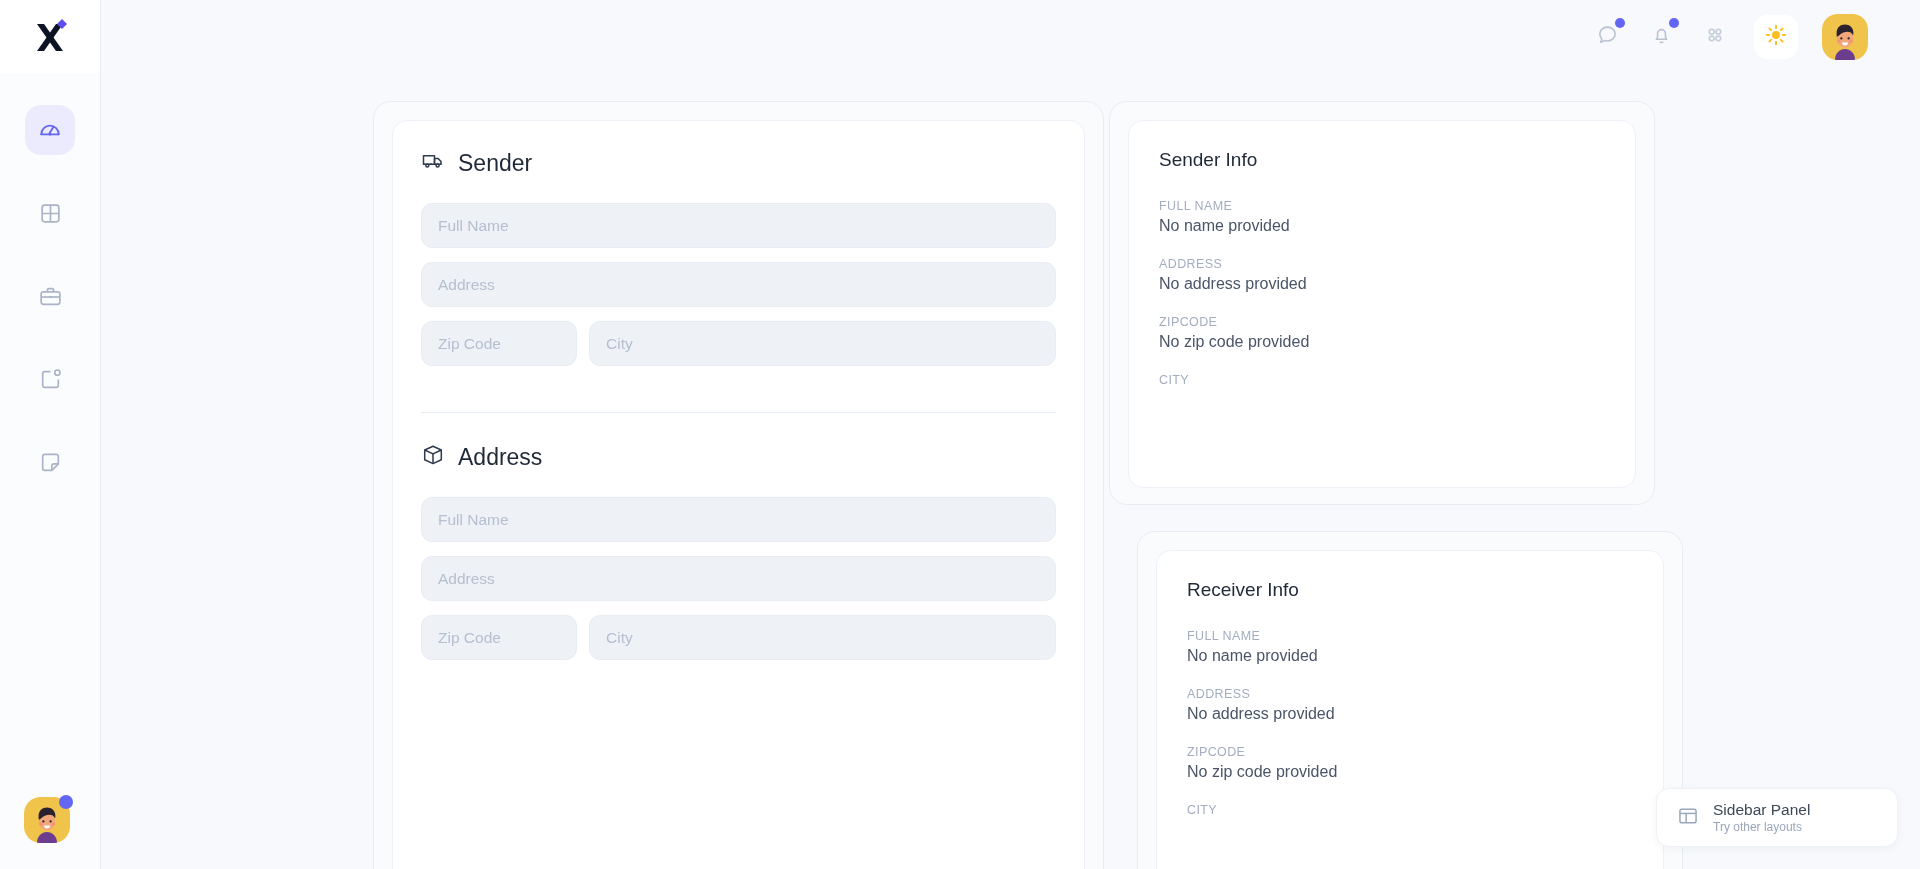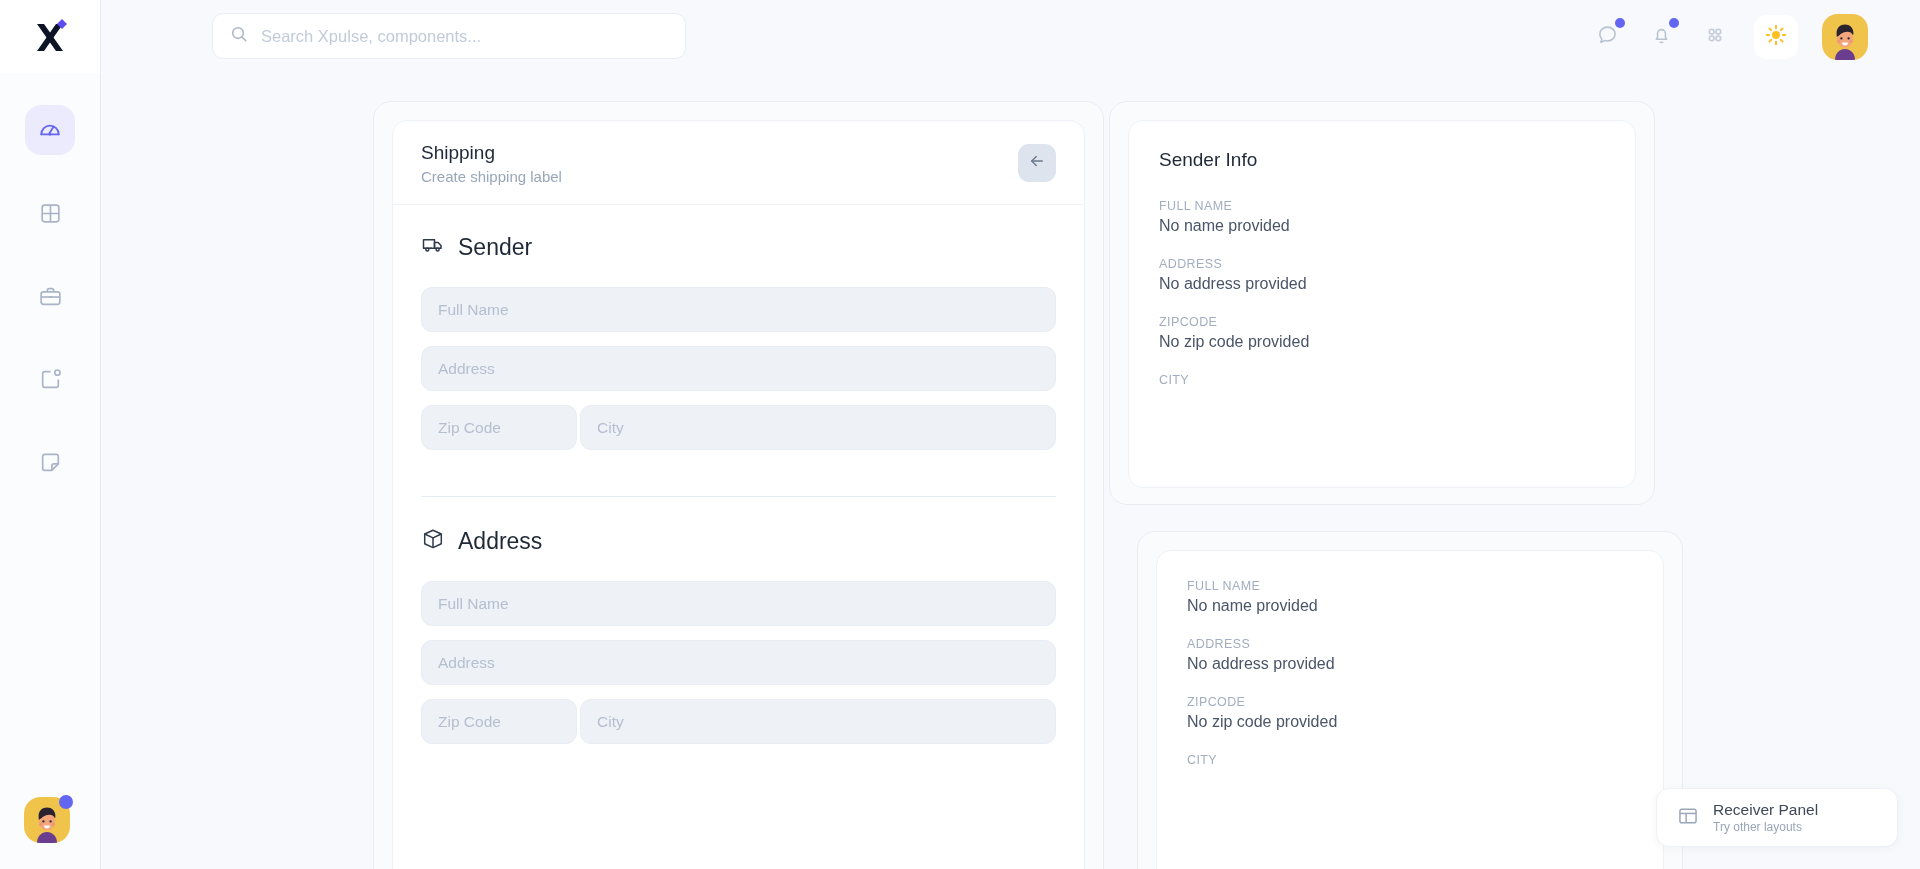--- a/index.html
+++ b/index.html
@@ -155,21 +155,21 @@
     border-radius: 11px;
     display: flex; align-items: center;
     padding: 0 16px; margin-bottom: 14px;
   }
   .field input {
     border: none; outline: none; background: transparent; width: 100%;
     font-family: "Liberation Sans", sans-serif;
     font-size: 15.5px; color: #4b5563;
   }
   .field input::placeholder { color: #b5bfd0; }
-  .field-row { display: flex; gap: 3px; }
+  .field-row { display: flex; gap: 12px; }
   .field-row .field.zip { width: 156px; margin-bottom: 14px; }
   .field-row .field.city { flex: 1; margin-bottom: 14px; }
 
   .toggle-row { display: flex; align-items: center; gap: 18px; margin-top: 16px; }
   .toggle {
     width: 58px; height: 31px; border-radius: 16px;
     background: #6366f1; position: relative; cursor: pointer; flex: none;
   }
   .toggle .knob {
     position: absolute; top: 3px; right: 3px;
@@ -284,29 +284,20 @@
         <circle cx="29.2" cy="27.2" r="1.7" fill="#ef8a7d" opacity=".6"></circle>
         <path d="M20 28.6h6a3 3 0 0 1-6 0z" fill="#fff"></path>
       </svg>
     </div>
     <div class="avatar-dot"></div>
   </div>
 </aside>
 
 <header class="topbar">
 
-  <div class="search-wrap">
-    <span class="search-icon">
-      <svg width="20" height="20" viewBox="0 0 24 24" fill="none" stroke="#aeb8c8" stroke-width="1.9" stroke-linecap="round">
-        <circle cx="10.8" cy="10.8" r="6.4"></circle>
-        <path d="M15.6 15.6 20 20"></path>
-      </svg>
-    </span>
-    <input class="search-input" value="" placeholder="Search Xpulse, components..." style="">
-  </div>
 
   <div class="topbar-actions">
 
     <div class="icon-btn">
       <span>
         <svg width="23" height="23" viewBox="0 0 24 24" fill="none" stroke="#b9c2d0" stroke-width="1.6" stroke-linejoin="round">
           <path d="M20 11.5c0 4-3.6 7.2-8 7.2a9.4 9.4 0 0 1-2.6-.36L5 20l1.1-3.3A6.9 6.9 0 0 1 4 11.5C4 7.5 7.6 4.3 12 4.3s8 3.2 8 7.2z"></path>
         </svg>
       </span>
       <span class="badge-dot"></span>
@@ -355,34 +346,20 @@
       </svg>
     </div>
   </div>
 </header>
 
 <main class="content">
 
   <section class="panel-outer" id="left-outer">
     <div class="card" id="shipping-card">
 
-      <div class="card-header">
-        <div>
-          <div class="card-title">Shipping</div>
-          <div class="card-sub">Create shipping label</div>
-        </div>
-        <button class="back-btn">
-          <span>
-            <svg width="18" height="18" viewBox="0 0 24 24" fill="none" stroke="#6b7a90" stroke-width="1.9" stroke-linecap="round" stroke-linejoin="round">
-              <path d="M19 12H5"></path>
-                <path d="M11 6l-6 6 6 6"></path>
-            </svg>
-          </span>
-        </button>
-      </div>
 
       <div class="card-body">
 
         <div class="section-head">
           <span>
             <svg width="24" height="24" viewBox="0 0 24 24" fill="none" stroke="#2f3a4c" stroke-width="1.5" stroke-linejoin="round">
               <path d="M2.5 6.8h11v8.4h-11z"></path>
               <path d="M13.5 9.6h3.6l2.9 3v2.6h-6.5z"></path>
               <path d="M2.5 15.2h1.2M8.6 15.2h2.4M19.2 15.2h1"></path>
               <circle cx="6.3" cy="16.6" r="1.5"></circle>
@@ -460,20 +437,21 @@
         <div class="info-group">
           <div class="info-label">CITY</div>
         </div>
       </div>
     </div>
   </section>
 
   <section class="panel-outer" id="right-outer-2">
     <div class="card" id="receiver-info-card">
       <div class="info-body">
+        <div class="info-title">Receiver Info</div>
 
         <div class="info-group">
           <div class="info-label">FULL NAME</div>
           <div class="info-value">No name provided</div>
         </div>
         <div class="info-group">
           <div class="info-label">ADDRESS</div>
           <div class="info-value">No address provided</div>
         </div>
         <div class="info-group">
@@ -490,18 +468,18 @@
 
   <div class="float-panel">
     <span>
       <svg width="22" height="22" viewBox="0 0 24 24" fill="none" stroke="#9aa6ba" stroke-width="1.6" stroke-linejoin="round">
         <rect x="3.2" y="4.6" width="17.6" height="14.8" rx="2"></rect>
         <path d="M3.2 9.2h17.6"></path>
         <path d="M10 9.2v10.2"></path>
       </svg>
     </span>
     <div>
-      <div class="float-title">Receiver Panel</div>
+      <div class="float-title">Sidebar Panel</div>
       <div class="float-sub">Try other layouts</div>
     </div>
   </div>
 
 </main>
 
 </body></html>

